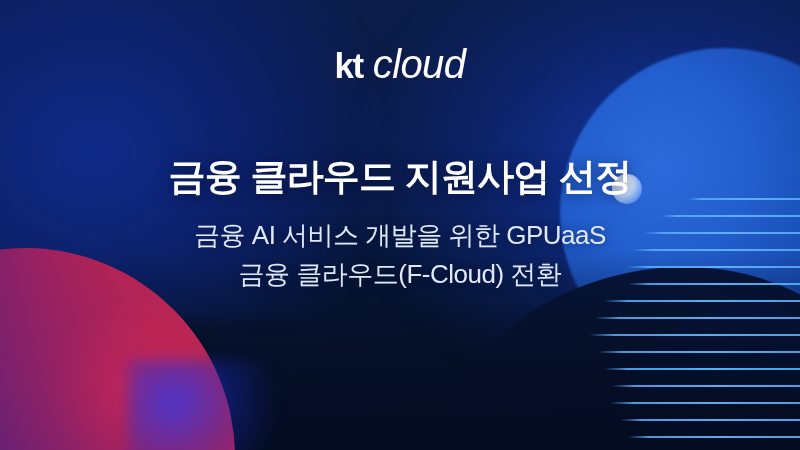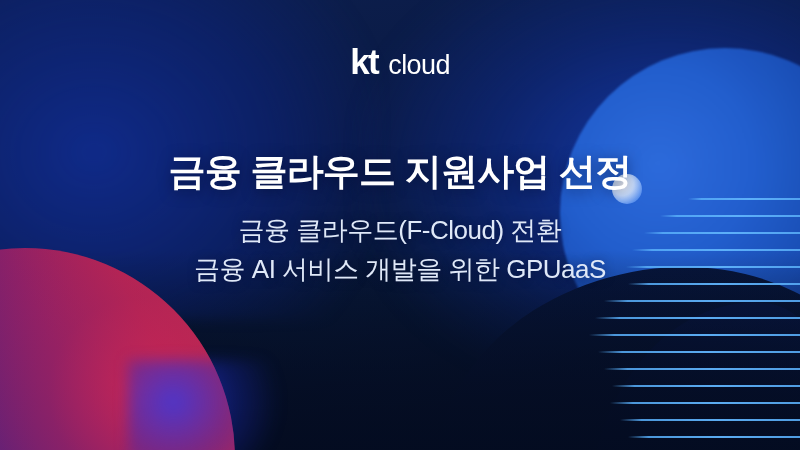--- a/index.html
+++ b/index.html
@@ -156,25 +156,26 @@
     color: #ffffff;
     user-select: none;
   }
   .logo-kt {
     font-size: 35px;
     font-weight: 700;
     letter-spacing: -1.5px;
     line-height: 1;
   }
   .logo-cloud {
-    font-size: 27px;
+    font-size: 40px;
     font-weight: 400;
     letter-spacing: -0.6px;
     line-height: 1;
     margin-left: 10px;
+    font-style: italic;
   }
   .headline {
     margin-top: 68px;
     font-size: 37px;
     font-weight: 700;
     color: #ffffff;
     letter-spacing: -0.8px;
     text-shadow: 0 2px 14px rgba(3,10,36,0.55);
     white-space: nowrap;
   }
@@ -232,18 +233,18 @@
   <div class="content">
 
     <div class="logo">
       <span class="logo-kt">kt</span>
       <span class="logo-cloud">cloud</span>
     </div>
 
     <div class="headline">금융 클라우드 지원사업 선정</div>
 
     <div class="sub">
+      <div class="sub-line">금융 AI 서비스 개발을 위한 GPUaaS</div>
       <div class="sub-line">금융 클라우드(F-Cloud) 전환</div>
-      <div class="sub-line">금융 AI 서비스 개발을 위한 GPUaaS</div>
     </div>
 
   </div>
 </div>
 
 </body></html>

